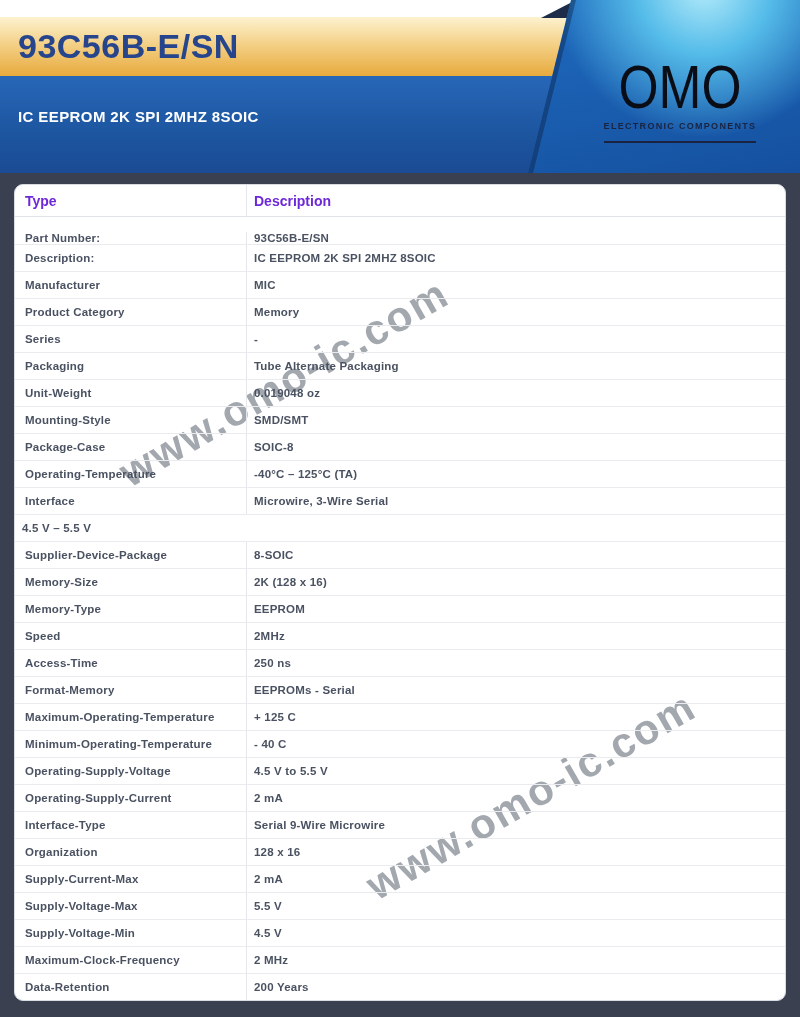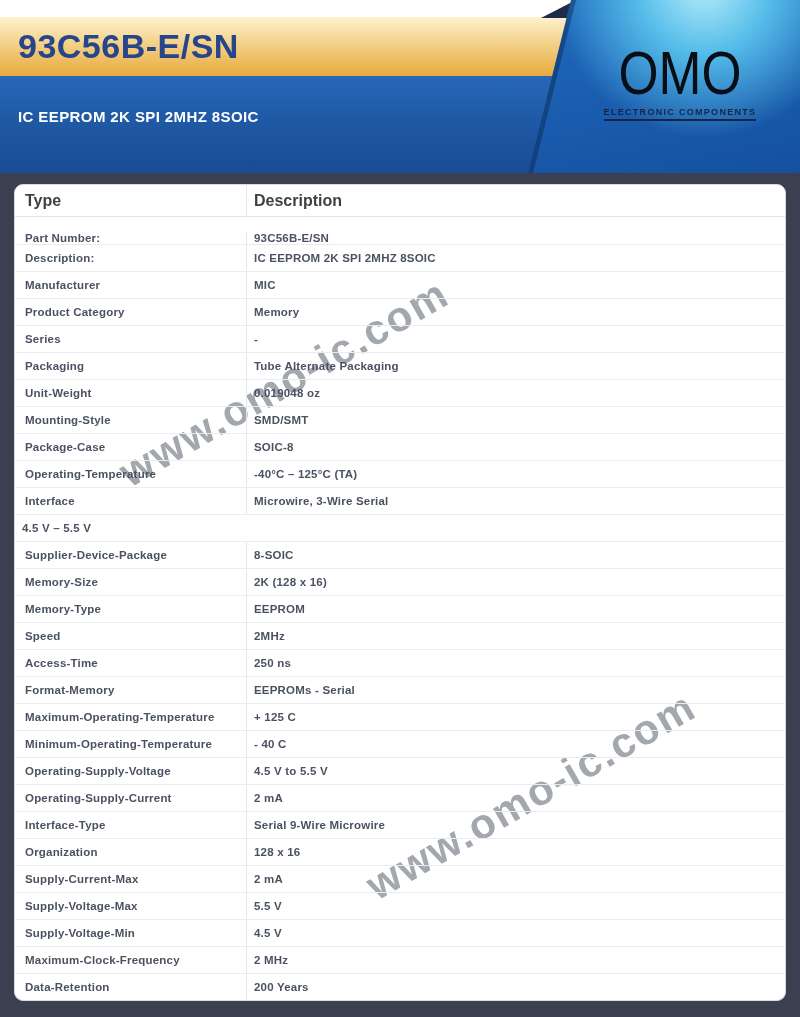--- a/index.html
+++ b/index.html
@@ -52,33 +52,33 @@
     background:
       radial-gradient(circle 210px at 88% -8%, #b5ecfb 0%, #55bce9 32%, rgba(34,110,196,0) 72%),
       linear-gradient(168deg, #2277cc 0%, #1c63b6 52%, #15509f 100%);
   }
   .panel-edge {
     position: absolute; left: 0; top: 0; width: 800px; height: 173px;
     clip-path: polygon(571px 0, 576px 0, 533px 173px, 528px 173px);
     background: rgba(10, 26, 56, 0.38);
   }
   .logo {
-    position: absolute; left: 598px; top: 42px; width: 164px;
+    position: absolute; left: 598px; top: 56px; width: 164px;
     text-align: center;
   }
   .logo-wordmark {
     font-size: 56px; font-weight: 500; line-height: 1.05;
     color: #0a0d16; letter-spacing: 0px;
     transform: scale(0.92, 1.08); transform-origin: center top;
   }
   .logo-tagline {
     display: inline-block; margin-top: 5px;
     font-size: 9px; font-weight: 700; letter-spacing: 1.3px;
     color: #1a2442;
-    border-bottom: 2px solid #1a2442; padding-bottom: 2px;
+    border-bottom: 2px solid #1a2442; padding-bottom: 10px;
     white-space: nowrap;
   }
 
   
   .card {
     position: absolute; left: 14px; top: 184px; width: 772px; height: 817px;
     background: #ffffff;
     border: 1px solid #d8dbe1;
     border-radius: 9px;
     overflow: hidden;
@@ -93,21 +93,21 @@
   .wm1 { left: 269px; top: 198px; }
   .wm2 { left: 516px; top: 611px; }
 
   .thead {
     position: relative; z-index: 2;
     display: flex; height: 32px;
     border-bottom: 1px solid #dfe2e8;
   }
   .thead .col1, .thead .col2 {
     display: flex; align-items: center;
-    font-size: 16px; font-weight: 700; color: #404040;
+    font-size: 14px; font-weight: 700; color: #6d28d9;
   }
   .col1 { width: 232px; flex: 0 0 232px; padding-left: 10px; border-right: 1px solid #e3e6eb; }
   .col2 { flex: 1 1 auto; padding-left: 7px; }
 
   .tbody { position: relative; z-index: 2; }
   .trow {
     display: flex; height: 27px;
     border-top: 1px solid #e9ebef;
   }
   .trow:first-child { border-top: none; align-items: flex-end; }

